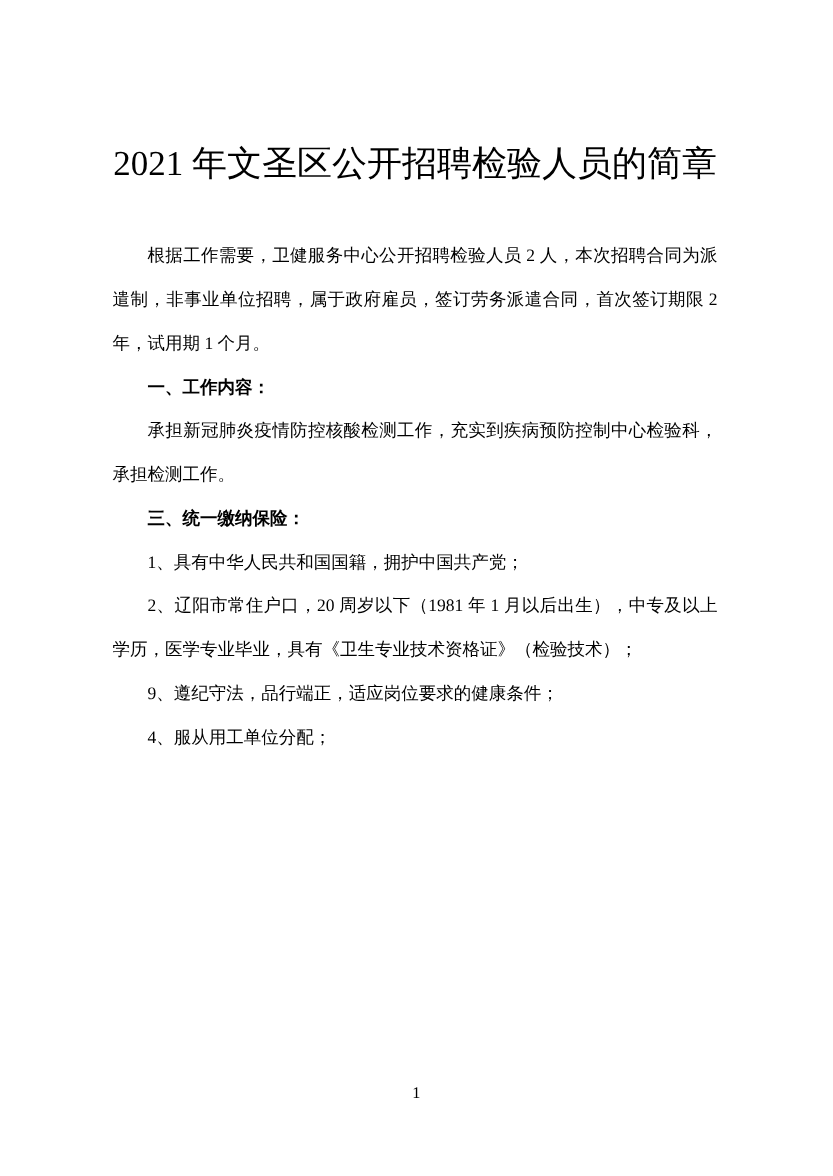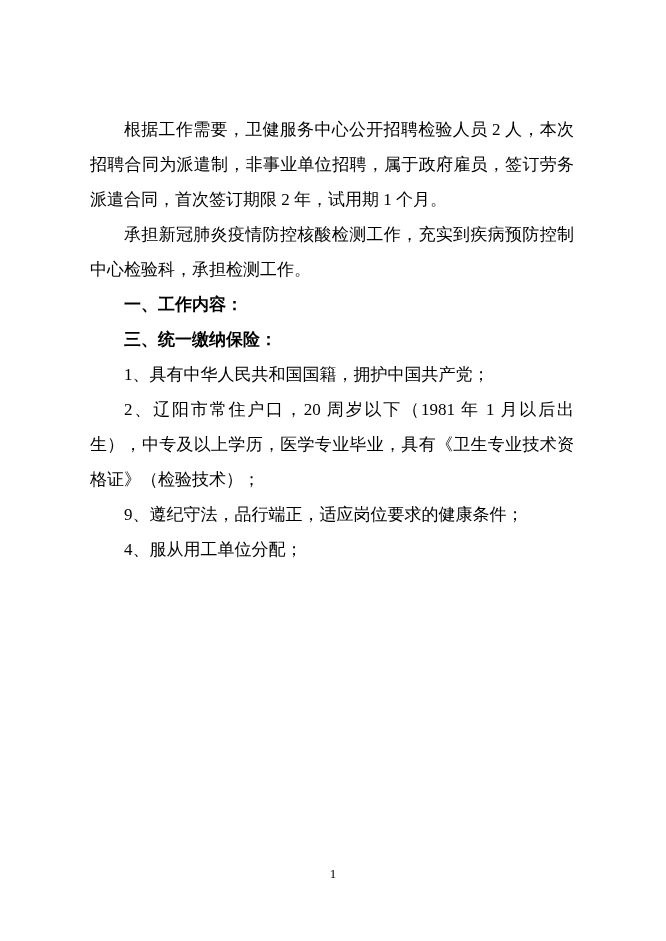--- a/index.html
+++ b/index.html
@@ -22,21 +22,21 @@
   .doc-title {
     margin: 0 0 36px 0;
     font-size: 28px;
     line-height: 40px;
     font-weight: normal;
     text-align: center;
     white-space: nowrap;
   }
   .doc-para {
     margin: 0;
-    font-size: 17px;
+    font-size: 14px;
     line-height: 35px;
     text-align: justify;
     text-align-last: left;
     text-indent: 2em;
     word-break: break-all;
   }
   .doc-para.heading {
     font-weight: bold;
   }
   .page-number {
@@ -47,24 +47,25 @@
     text-align: center;
     font-size: 13px;
     line-height: 16px;
   }
 </style>
 </head>
 <body>
 
 <div class="page">
   <div class="content">
+    <h1 class="doc-title">2021 年文圣区公开招聘检验人员的简章</h1>
     <div>
         <p class="doc-para">根据工作需要，卫健服务中心公开招聘检验人员 2 人，本次招聘合同为派遣制，非事业单位招聘，属于政府雇员，签订劳务派遣合同，首次签订期限 2 年，试用期 1 个月。</p>
+        <p class="doc-para heading">一、工作内容：</p>
         <p class="doc-para">承担新冠肺炎疫情防控核酸检测工作，充实到疾病预防控制中心检验科，承担检测工作。</p>
-        <p class="doc-para heading">一、工作内容：</p>
         <p class="doc-para heading">三、统一缴纳保险：</p>
         <p class="doc-para">1、具有中华人民共和国国籍，拥护中国共产党；</p>
         <p class="doc-para">2、辽阳市常住户口，20 周岁以下（1981 年 1 月以后出生），中专及以上学历，医学专业毕业，具有《卫生专业技术资格证》（检验技术）；</p>
         <p class="doc-para">9、遵纪守法，品行端正，适应岗位要求的健康条件；</p>
         <p class="doc-para">4、服从用工单位分配；</p>
       </div>
   </div>
   <div class="page-number">1</div>
 </div>
 

